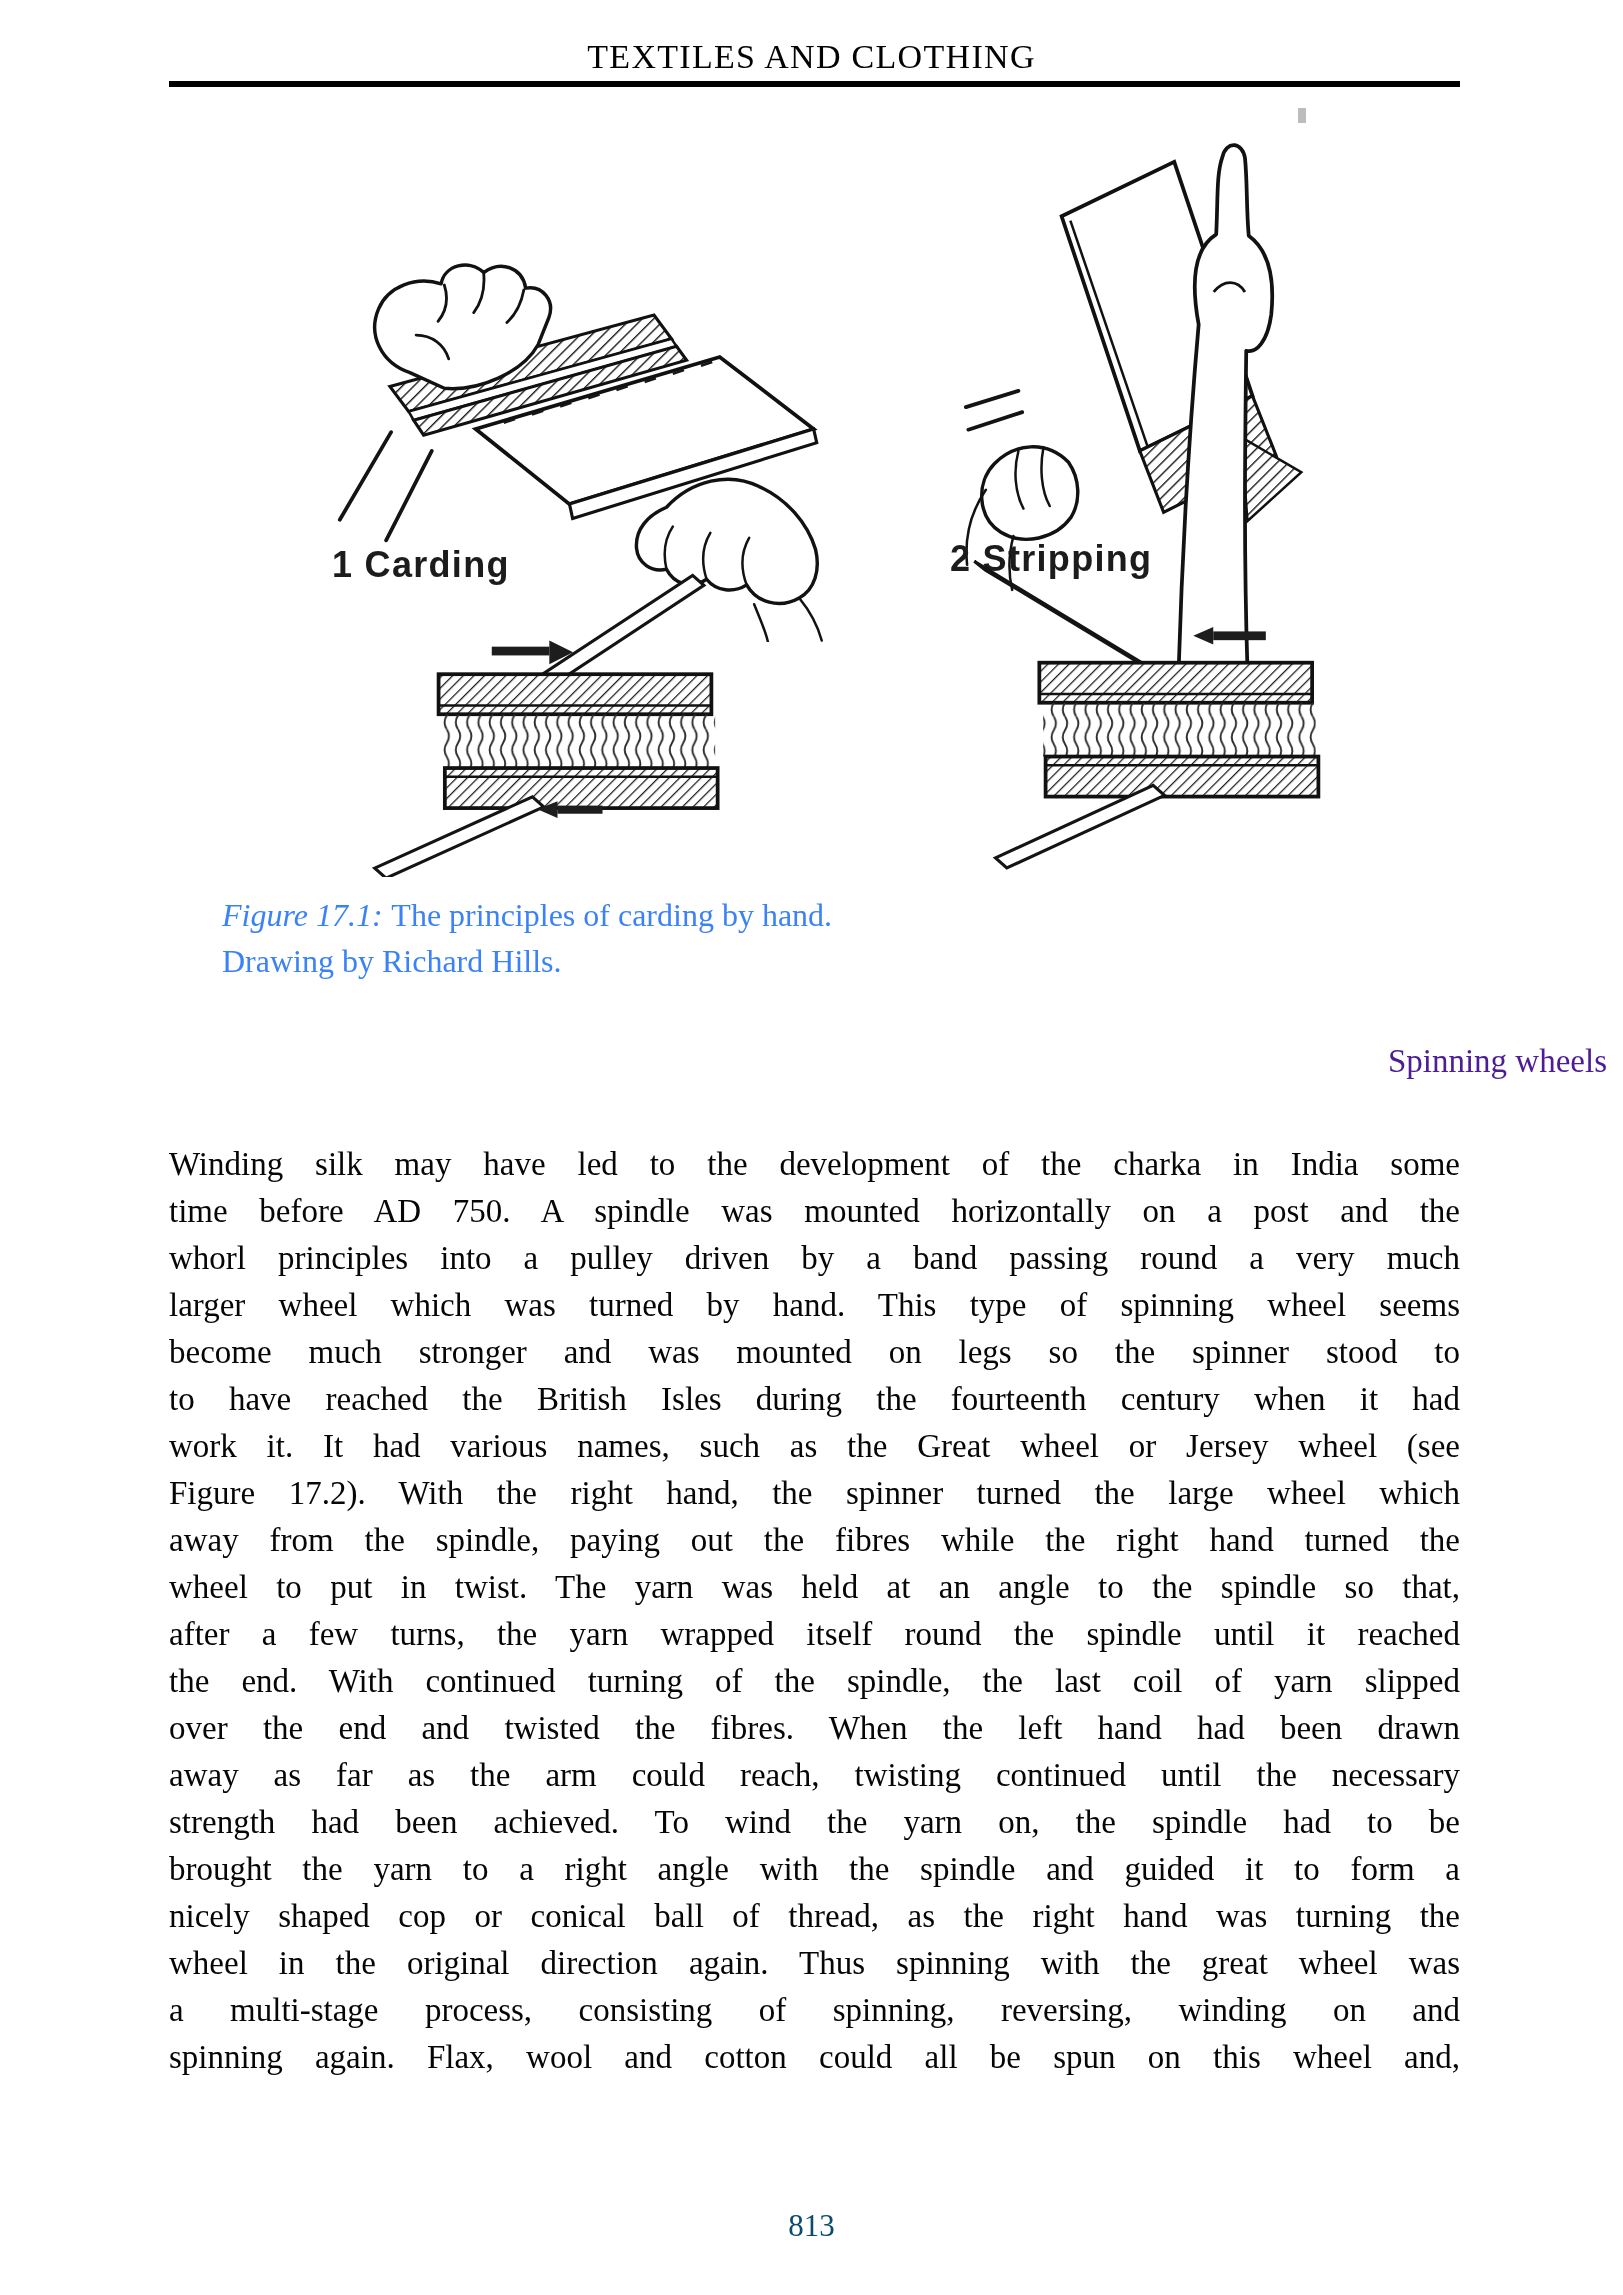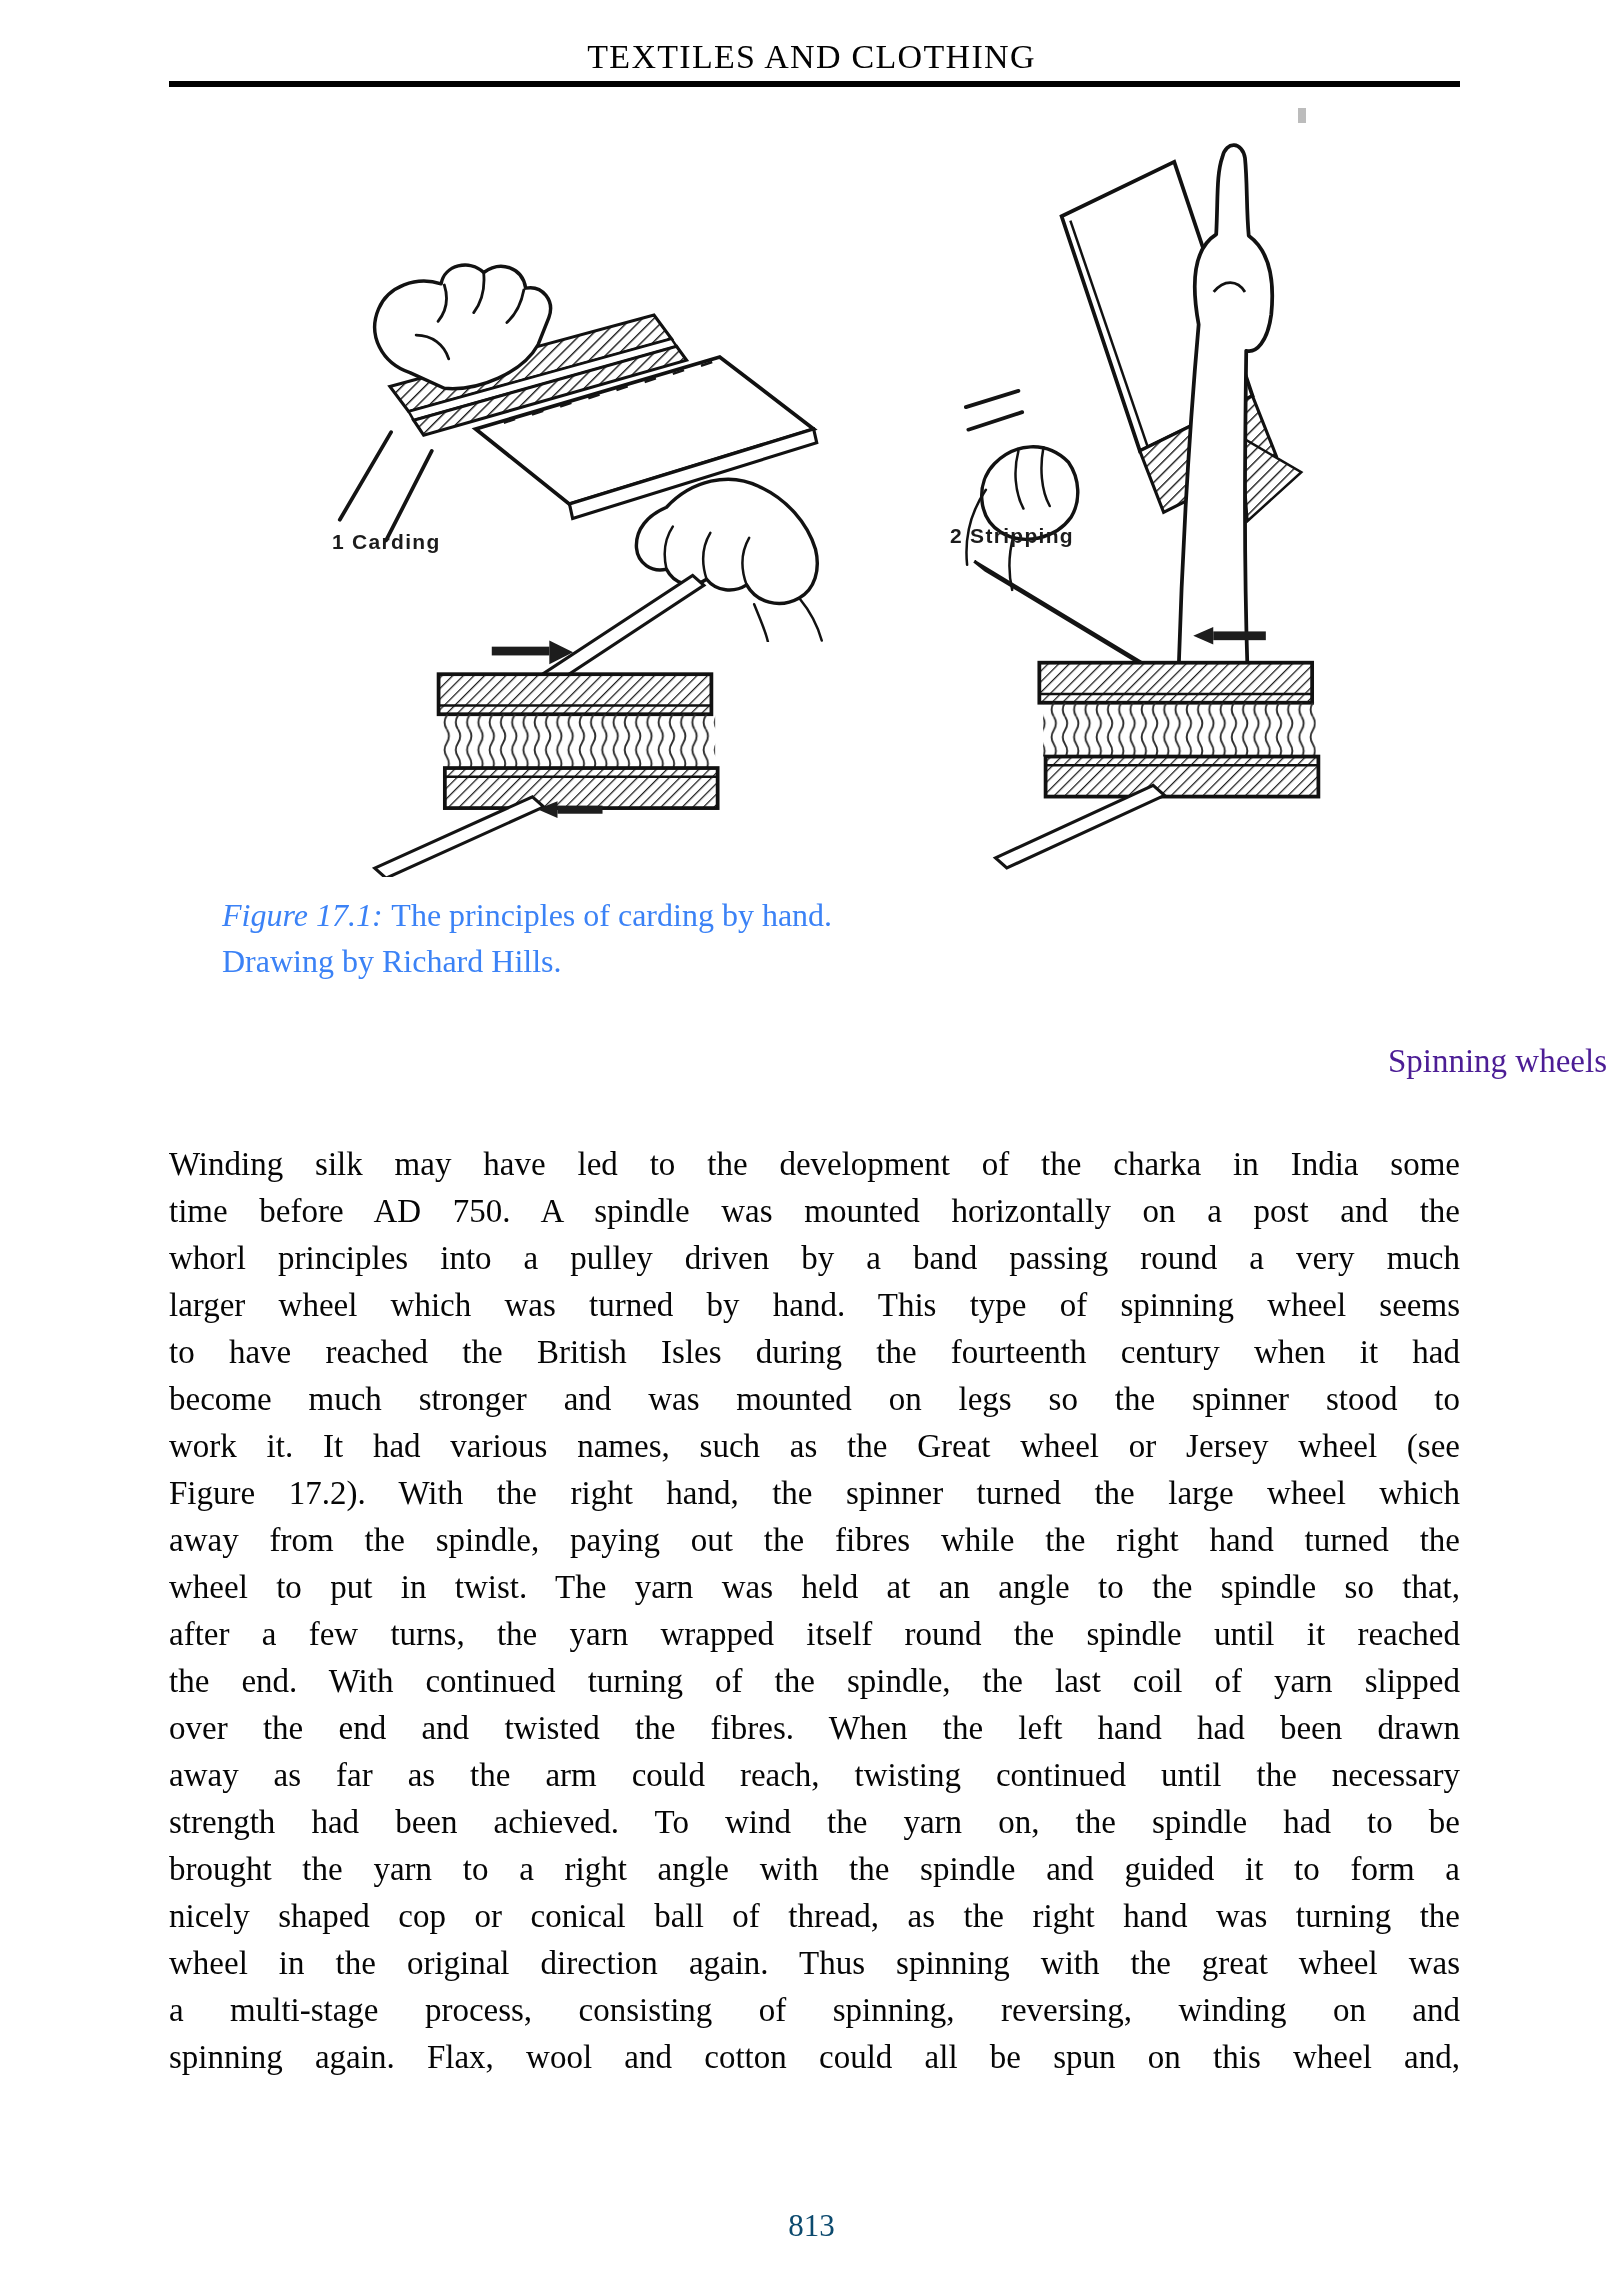--- a/index.html
+++ b/index.html
@@ -8,21 +8,21 @@
     font-family:"Liberation Serif", serif;color:#050505;overflow:hidden;
   }
   .abs{position:absolute;}
   .running-head{
     left:0;right:0;top:38px;text-align:center;
     font-size:34px;letter-spacing:1.3px;color:#030303;
   }
   .head-rule{left:169px;top:81px;width:1291px;height:5.6px;background:#000;}
   .fig-label{
     font-family:"Liberation Sans", sans-serif;font-weight:700;
-    font-size:21px;letter-spacing:1.3px;color:#1c1c1c;white-space:nowrap;
+    font-size:36px;letter-spacing:1.3px;color:#1c1c1c;white-space:nowrap;margin-top:14px;
   }
   .caption{left:222px;top:892px;width:1065px;font-size:32px;line-height:46px;color:#3b82f6;}
   .caption-lead{font-style:italic;}
   .caption-rest{margin-left:8.8px;}
   .section-heading{left:0;right:16px;top:1043px;text-align:right;font-size:33px;color:#4c1d95;}
   .body-block{left:169px;top:1141px;width:1291px;font-size:33px;color:#060606;}
   .bline{
     height:47px;line-height:47px;white-space:normal;
     text-align:justify;text-align-last:justify;
   }
@@ -154,22 +154,22 @@
     <div>Drawing by Richard Hills.</div>
   </div>
 
   <div class="abs section-heading">Spinning wheels</div>
 
   <div class="abs body-block">
     <div class="bline">Winding silk may have led to the development of the charka in India some</div>
     <div class="bline">time before AD 750. A spindle was mounted horizontally on a post and the</div>
     <div class="bline">whorl principles into a pulley driven by a band passing round a very much</div>
     <div class="bline">larger wheel which was turned by hand. This type of spinning wheel seems</div>
+    <div class="bline">become much stronger and was mounted on legs so the spinner stood to</div>
     <div class="bline">to have reached the British Isles during the fourteenth century when it had</div>
-    <div class="bline">become much stronger and was mounted on legs so the spinner stood to</div>
     <div class="bline">work it. It had various names, such as the Great wheel or Jersey wheel (see</div>
     <div class="bline">Figure 17.2). With the right hand, the spinner turned the large wheel which</div>
     <div class="bline">away from the spindle, paying out the fibres while the right hand turned the</div>
     <div class="bline">wheel to put in twist. The yarn was held at an angle to the spindle so that,</div>
     <div class="bline">after a few turns, the yarn wrapped itself round the spindle until it reached</div>
     <div class="bline">the end. With continued turning of the spindle, the last coil of yarn slipped</div>
     <div class="bline">over the end and twisted the fibres. When the left hand had been drawn</div>
     <div class="bline">away as far as the arm could reach, twisting continued until the necessary</div>
     <div class="bline">strength had been achieved. To wind the yarn on, the spindle had to be</div>
     <div class="bline">brought the yarn to a right angle with the spindle and guided it to form a</div>

